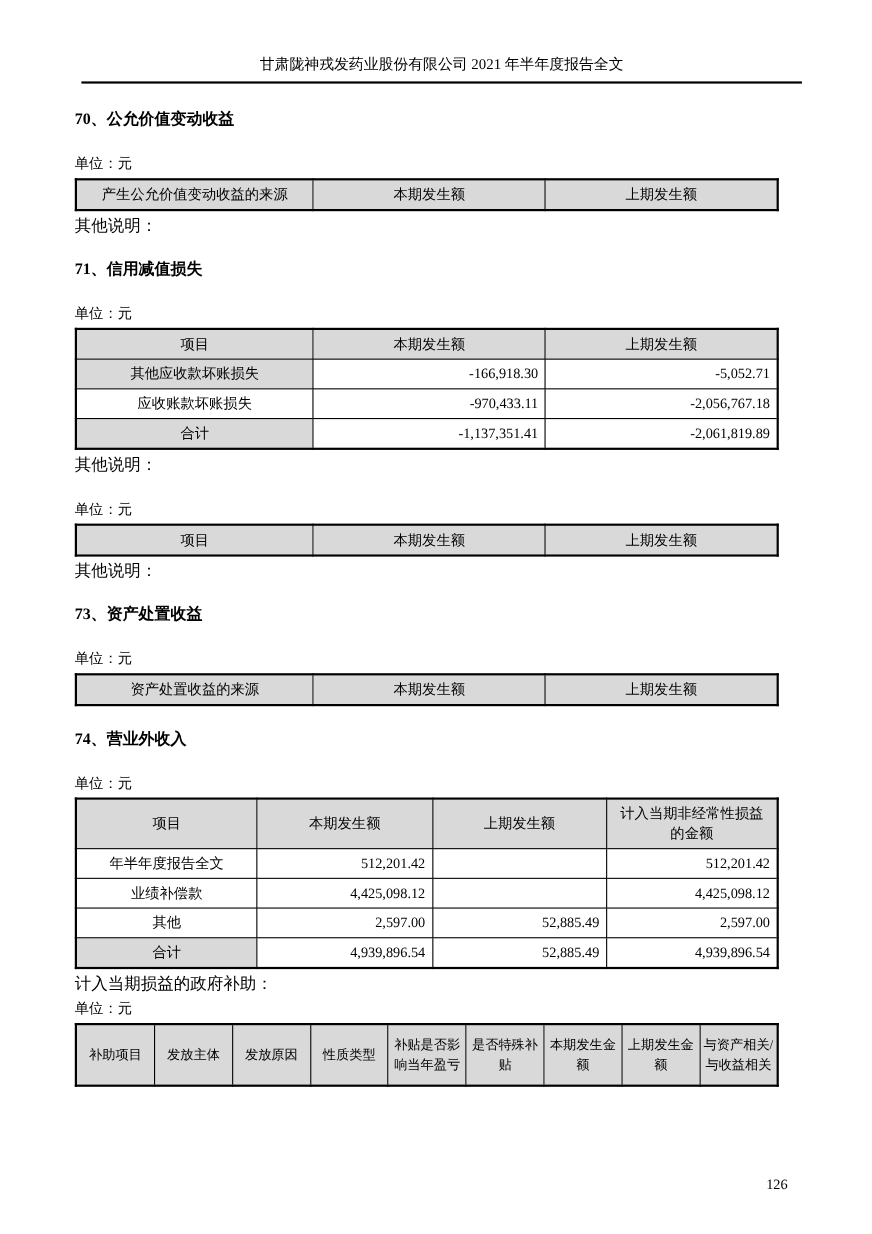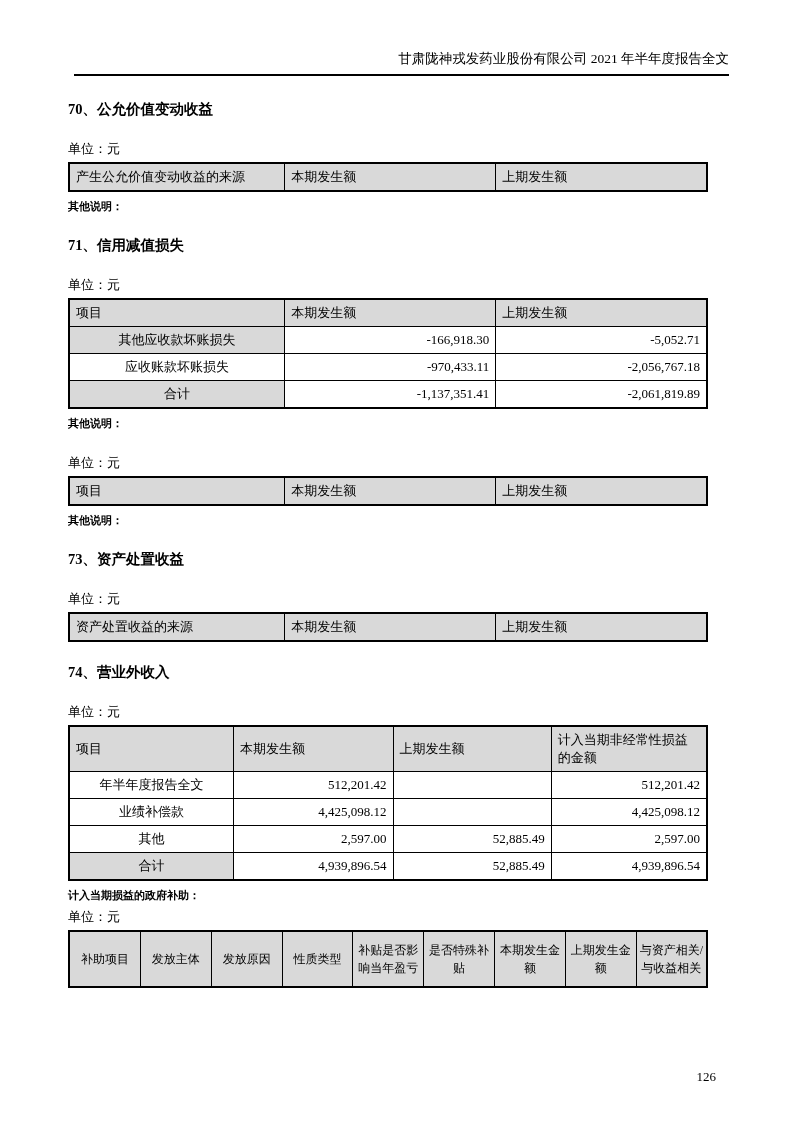--- a/index.html
+++ b/index.html
@@ -7,53 +7,53 @@
   .page {
     position:relative;
     width:793px; height:1122px;
     background:#ffffff;
     color:#000000;
     font-family:"Liberation Serif","DejaVu Serif",serif;
     overflow:hidden;
   }
   .doc-header {
     position:absolute; top:50px; left:74px; width:655px;
-    text-align:right;
+    text-align:center;
     font-size:13.5px; line-height:17px;
     padding-bottom:7px;
     border-bottom:2px solid #000;
   }
   .content {
     position:absolute; top:76px; left:68px; width:640px;
   }
   .sec-title {
     font-size:14.5px; font-weight:bold; line-height:18px;
     margin-top:21px;
   }
   .sec-title.first { margin-top:24px; }
   .unit-line {
     text-align:left; font-size:13px; line-height:17px; margin-top:22px;
   }
   .unit-line.tight { margin-top:4px; }
   .note-line {
-    font-size:11px; line-height:17px; margin-top:6px;font-weight:bold;
+    font-size:15px; line-height:17px; margin-top:6px;
   }
   table {
     width:100%; border-collapse:collapse; table-layout:fixed;
     font-size:13px; margin-top:5px;
     border:2px solid #000;
   }
   td {
     border:1px solid #000;
     padding:4px 6px;
     line-height:18px;
     vertical-align:middle;
     overflow:hidden;
   }
-  td.hd { background:#d9d9d9; }
+  td.hd { background:#d9d9d9; text-align:center; }
   td.lbl { text-align:center; }
   td.shade { background:#d9d9d9; }
   td.num { text-align:right; }
   table.subsidy td { padding:4px 2px; font-size:12px; height:56px; text-align:center; }
   .page-number {
     position:absolute; top:1069px; right:77px;
     font-size:13px; line-height:16px;
   }
 </style>
 </head>

